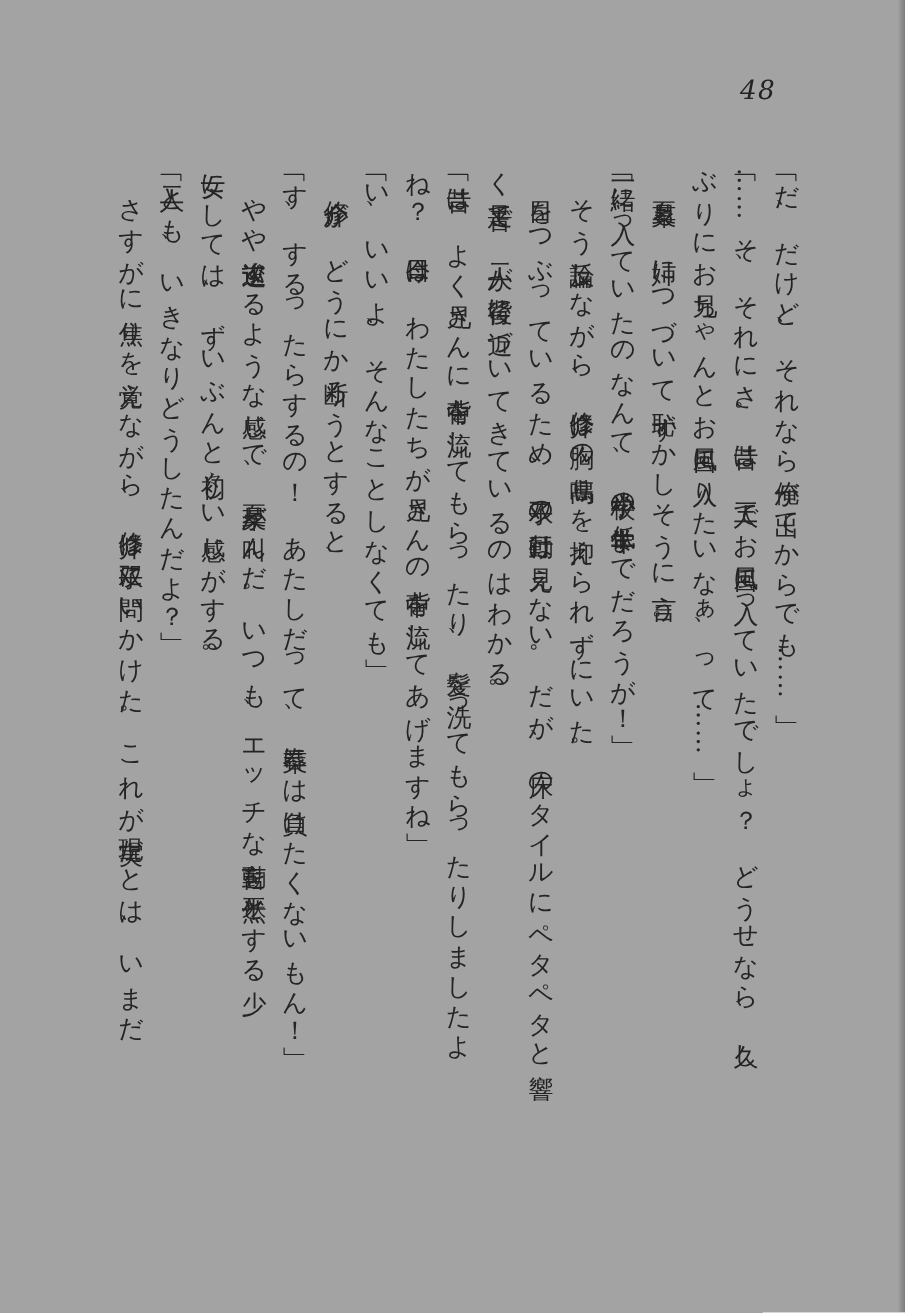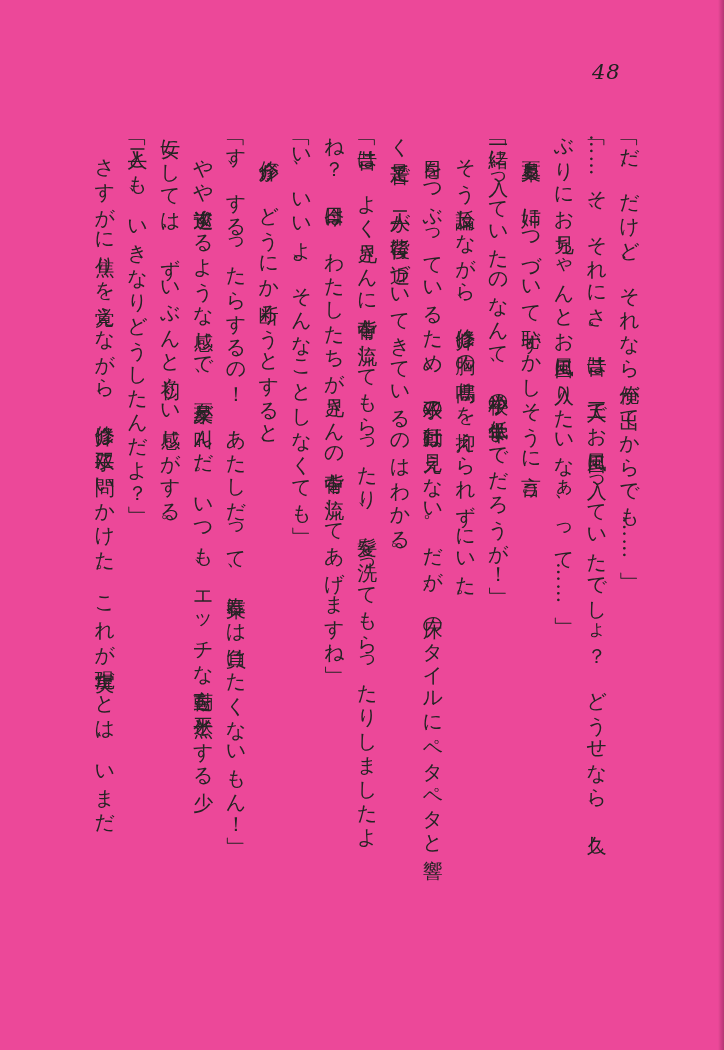--- a/index.html
+++ b/index.html
@@ -4,21 +4,21 @@
 <style>
   html, body {
     margin: 0;
     padding: 0;
     background: #ffffff;
   }
   .page {
     position: relative;
     width: 724px;
     height: 1050px;
-    background: #ec4899;
+    background: #a3a3a3;
     overflow: hidden;
     font-family: "DejaVu Serif", "Liberation Serif", serif;
   }
   
   .scan-edge {
     position: absolute;
     top: 0;
     right: 0;
     width: 6px;
     height: 100%;

